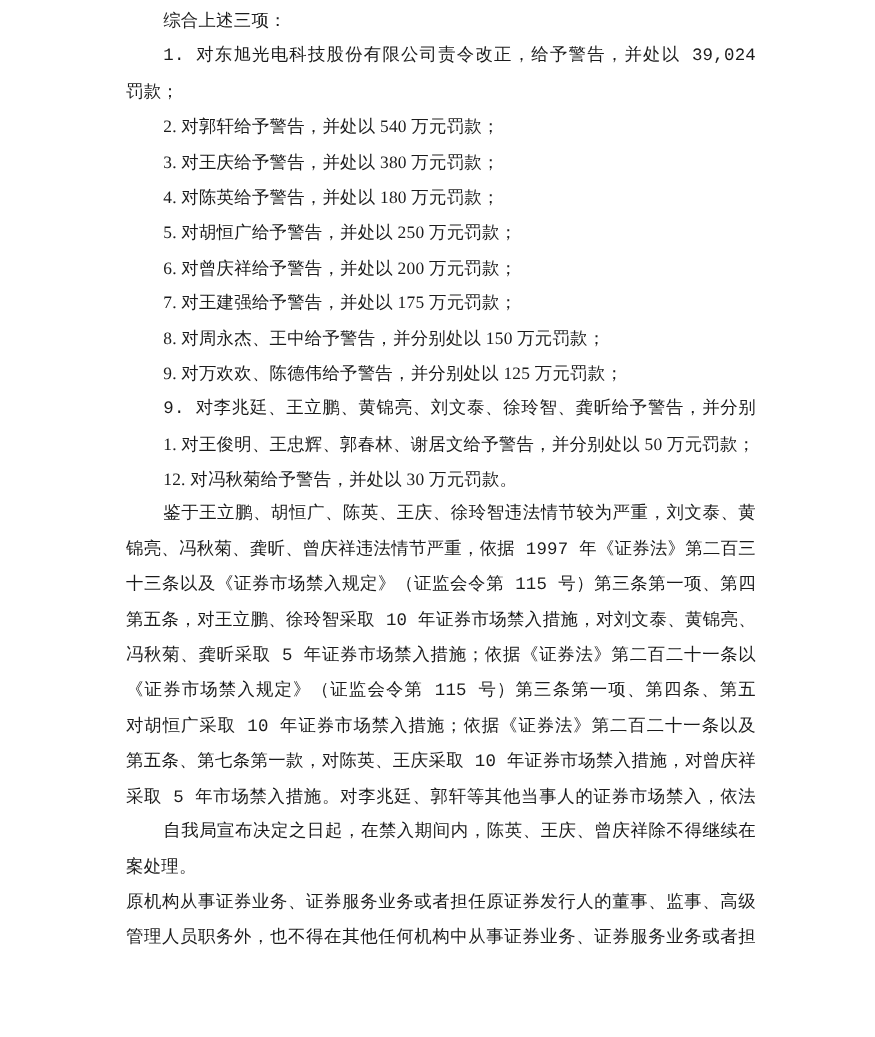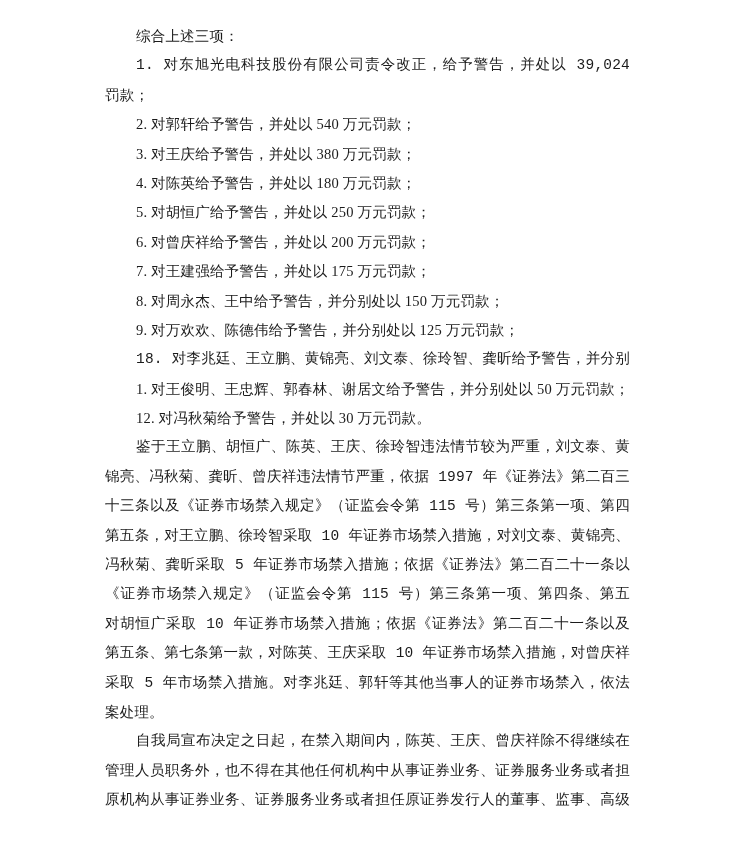--- a/index.html
+++ b/index.html
@@ -10,21 +10,21 @@
   .page {
     position: relative;
     width: 729px;
     height: 864px;
     background: #ffffff;
     overflow: hidden;
     font-family: "Liberation Serif", "DejaVu Serif", serif;
   }
   .doc {
     position: absolute;
-    top: 22px;
+    top: 4px;
     left: 105px;
     width: 525px;
     font-size: 14.5px;
     line-height: 29.4px;
     color: #1b1b1b;
     letter-spacing: 0.2px;
   }
   .ln {
     height: 29.4px;
     white-space: nowrap;
@@ -50,30 +50,30 @@
     <div class="ln indent just">1. 对东旭光电科技股份有限公司责令改正，给予警告，并处以 39,024 万元</div>
     <div class="ln">罚款；</div>
     <div class="ln indent">2. 对郭轩给予警告，并处以 540 万元罚款；</div>
     <div class="ln indent">3. 对王庆给予警告，并处以 380 万元罚款；</div>
     <div class="ln indent">4. 对陈英给予警告，并处以 180 万元罚款；</div>
     <div class="ln indent">5. 对胡恒广给予警告，并处以 250 万元罚款；</div>
     <div class="ln indent">6. 对曾庆祥给予警告，并处以 200 万元罚款；</div>
     <div class="ln indent">7. 对王建强给予警告，并处以 175 万元罚款；</div>
     <div class="ln indent">8. 对周永杰、王中给予警告，并分别处以 150 万元罚款；</div>
     <div class="ln indent">9. 对万欢欢、陈德伟给予警告，并分别处以 125 万元罚款；</div>
-    <div class="ln indent just">18. 对李兆廷、王立鹏、黄锦亮、刘文泰、徐玲智、龚昕给予警告，并分别</div>
+    <div class="ln indent just">9. 对李兆廷、王立鹏、黄锦亮、刘文泰、徐玲智、龚昕给予警告，并分别</div>
     <div class="ln indent">1. 对王俊明、王忠辉、郭春林、谢居文给予警告，并分别处以 50 万元罚款；</div>
     <div class="ln indent">12. 对冯秋菊给予警告，并处以 30 万元罚款。</div>
     <div class="ln indent just">鉴于王立鹏、胡恒广、陈英、王庆、徐玲智违法情节较为严重，刘文泰、黄</div>
     <div class="ln just">锦亮、冯秋菊、龚昕、曾庆祥违法情节严重，依据 1997 年《证券法》第二百三</div>
     <div class="ln just">十三条以及《证券市场禁入规定》（证监会令第 115 号）第三条第一项、第四条、</div>
     <div class="ln just">第五条，对王立鹏、徐玲智采取 10 年证券市场禁入措施，对刘文泰、黄锦亮、</div>
     <div class="ln just">冯秋菊、龚昕采取 5 年证券市场禁入措施；依据《证券法》第二百二十一条以及</div>
     <div class="ln just">《证券市场禁入规定》（证监会令第 115 号）第三条第一项、第四条、第五条，</div>
     <div class="ln just">对胡恒广采取 10 年证券市场禁入措施；依据《证券法》第二百二十一条以及《证</div>
     <div class="ln just">第五条、第七条第一款，对陈英、王庆采取 10 年证券市场禁入措施，对曾庆祥</div>
     <div class="ln just">采取 5 年市场禁入措施。对李兆廷、郭轩等其他当事人的证券市场禁入，依法另</div>
+    <div class="ln indent just">自我局宣布决定之日起，在禁入期间内，陈英、王庆、曾庆祥除不得继续在</div>
     <div class="ln">案处理。</div>
-    <div class="ln indent just">自我局宣布决定之日起，在禁入期间内，陈英、王庆、曾庆祥除不得继续在</div>
+    <div class="ln just">原机构从事证券业务、证券服务业务或者担任原证券发行人的董事、监事、高级</div>
     <div class="ln just">管理人员职务外，也不得在其他任何机构中从事证券业务、证券服务业务或者担</div>
-    <div class="ln just">原机构从事证券业务、证券服务业务或者担任原证券发行人的董事、监事、高级</div>
   </div>
 </div>
 
 </body></html>

